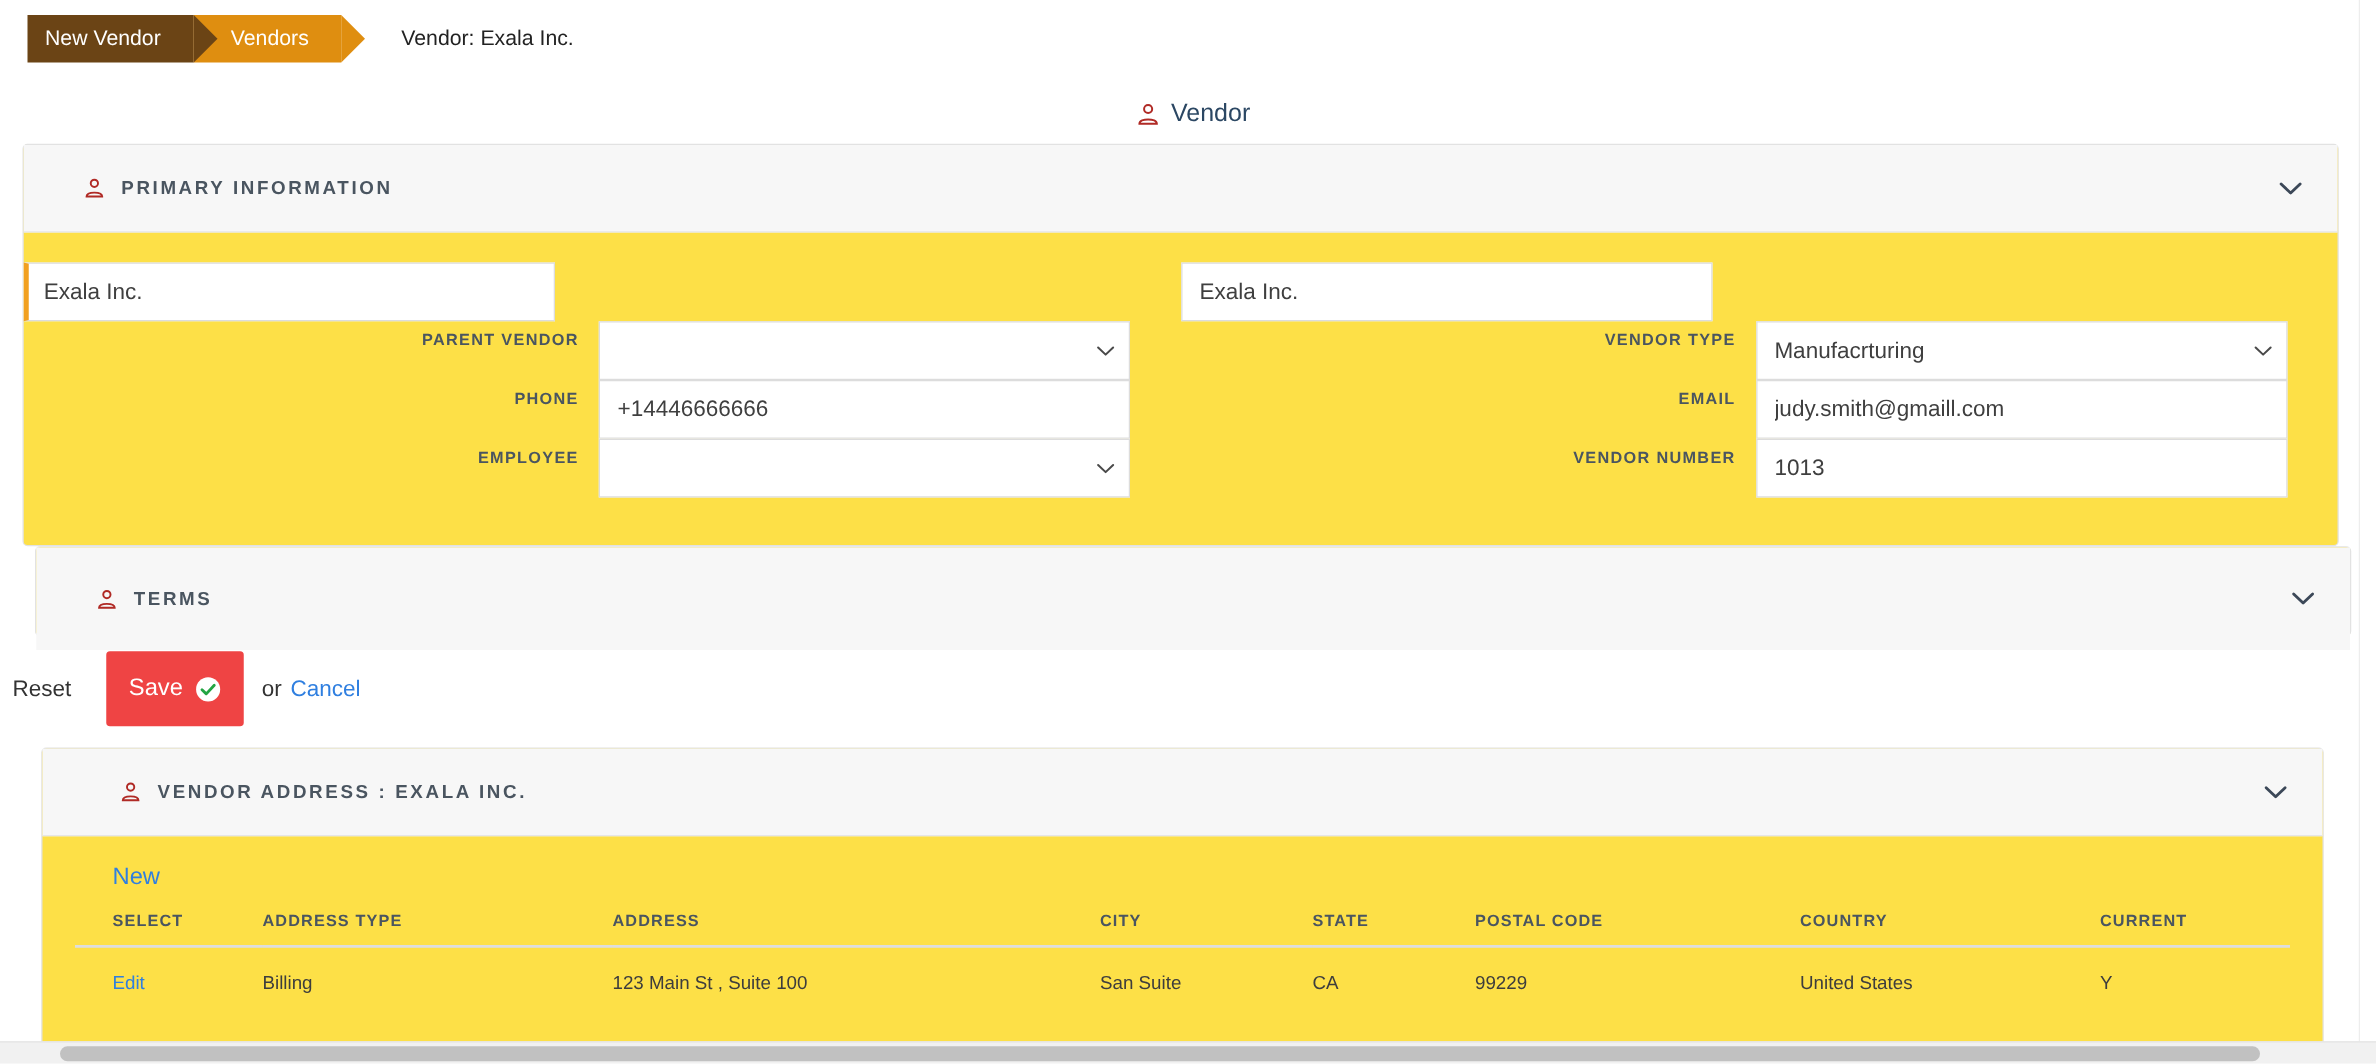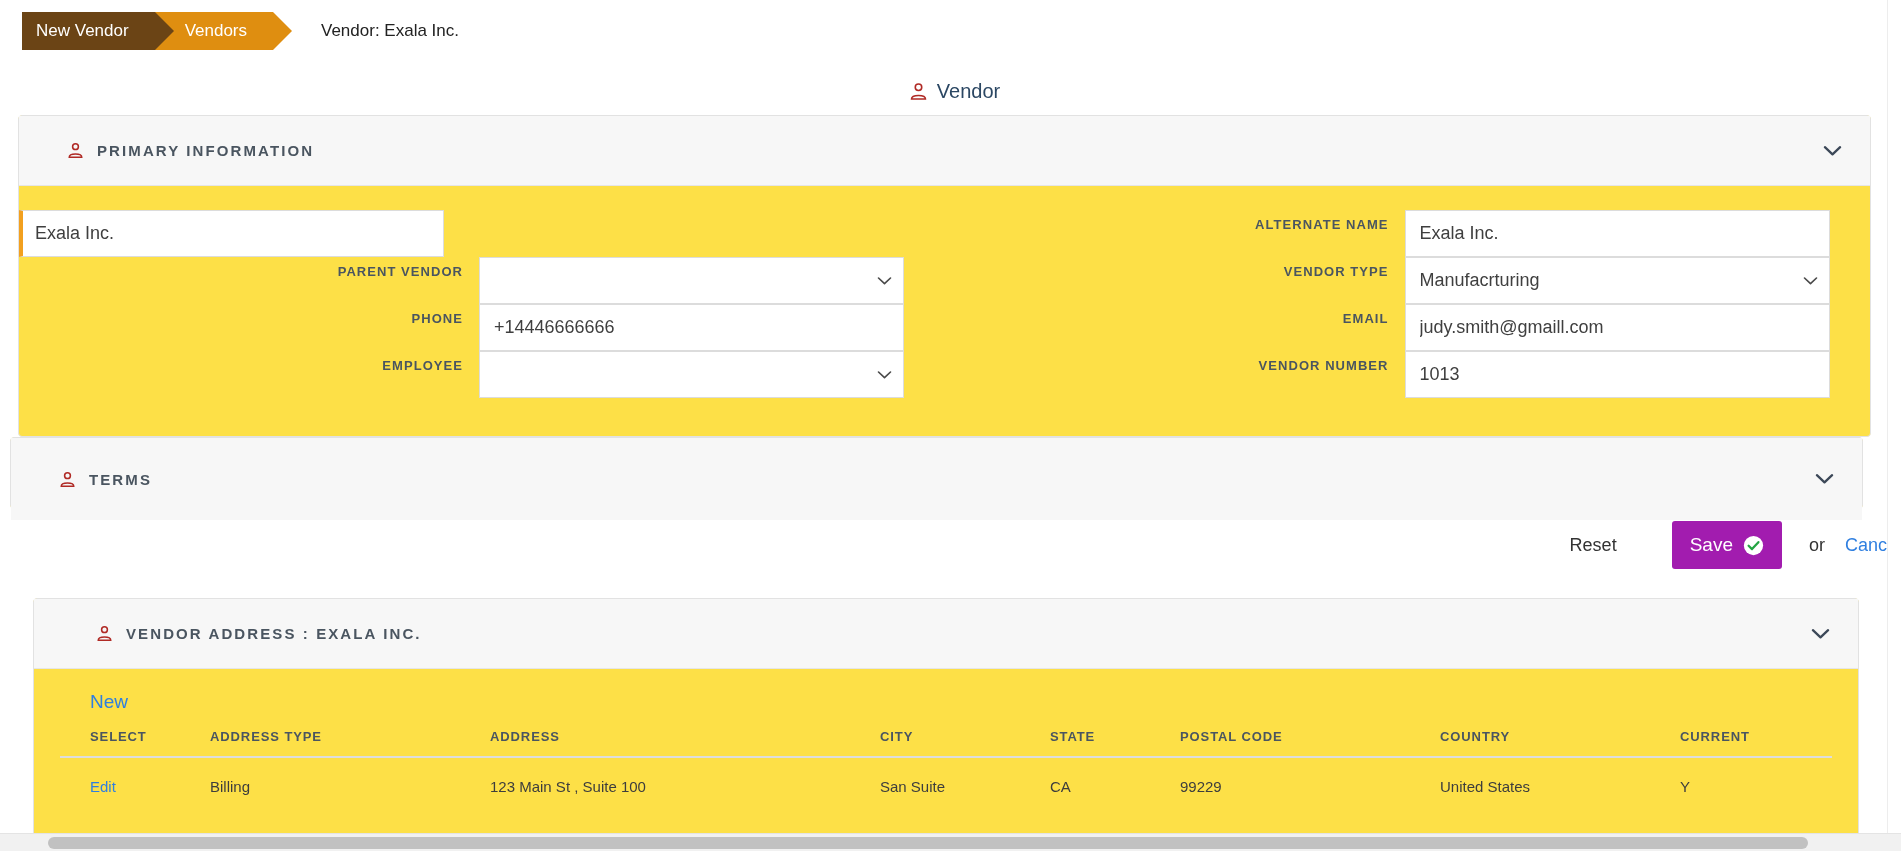--- a/index.html
+++ b/index.html
@@ -188,43 +188,43 @@
     line-height: 0;
   }
 
   
   .actions {
     position: absolute;
     left: 0;
     width: 1901px;
     display: flex;
     align-items: center;
-    justify-content: flex-end;
-    gap: 13px;
+    justify-content: flex-start;
+    gap: 0;
     font-size: 18px;
   }
   .btn-reset {
     color: #333333;
     background: none;
     border: none;
     font-size: 18px;
     font-family: "Liberation Sans", sans-serif;
     cursor: pointer;
     padding: 6px 10px;
   }
   .btn-save {
-    background: #a21caf;
+    background: #ef4444;
     color: #ffffff;
     border: none;
     border-radius: 3px;
     font-size: 19px;
     font-family: "Liberation Sans", sans-serif;
     padding: 0 18px;
-    height: 48px;
-    margin: 0 14px 0 32px;
+    height: 60px;
+    margin: 0 14px 0 18px;
     display: flex;
     align-items: center;
     gap: 10px;
     cursor: pointer;
   }
   .or-text { color: #333333; font-size: 18px; margin-right: 7px; }
   .link-cancel {
     color: #2f7fe0;
     font-size: 18px;
     text-decoration: none;
@@ -383,21 +383,20 @@
             </svg>
           </span>
         </div>
       </div>
 
     </div>
 
     <div class="col">
 
       <div class="frow">
-        <div class="flabel">ALTERNATE NAME</div>
         <div class="fctl">
           <input class="finput" type="text" value="Exala Inc." style="">
         </div>
       </div>
 
       <div class="frow">
         <div class="flabel">VENDOR TYPE</div>
         <div class="fctl sel-wrap">
           <input class="fselect" type="text" readonly="" value="Manufacrturing" style="">
           <span class="sel-chev">
@@ -419,21 +418,21 @@
         <div class="flabel">VENDOR NUMBER</div>
         <div class="fctl">
           <input class="finput" type="text" value="1013" style="">
         </div>
       </div>
 
     </div>
   </div>
 </div>
 
-<div class="panel" style="left:10px; top:437px; width:1853px; height:72px;">
+<div class="panel" style="left:28px; top:437px; width:1853px; height:72px;">
   <div class="panel-head no-border" style="height:82px; background:#f7f7f7;">
     <span class="person-ico">
       <svg width="17" height="17" viewBox="0 0 24 24">
         <circle cx="12" cy="6.6" r="4.1" fill="none" stroke="#b02a25" stroke-width="2.2"></circle>
         <path d="M3.2 21.5 C3.2 15.6 20.8 15.6 20.8 21.5 Z" fill="none" stroke="#b02a25" stroke-width="2.2"></path>
       </svg>
     </span>
     <span class="panel-head-title">TERMS</span>
     <span class="chev">
       <svg width="19" height="12" viewBox="0 0 20 12">

